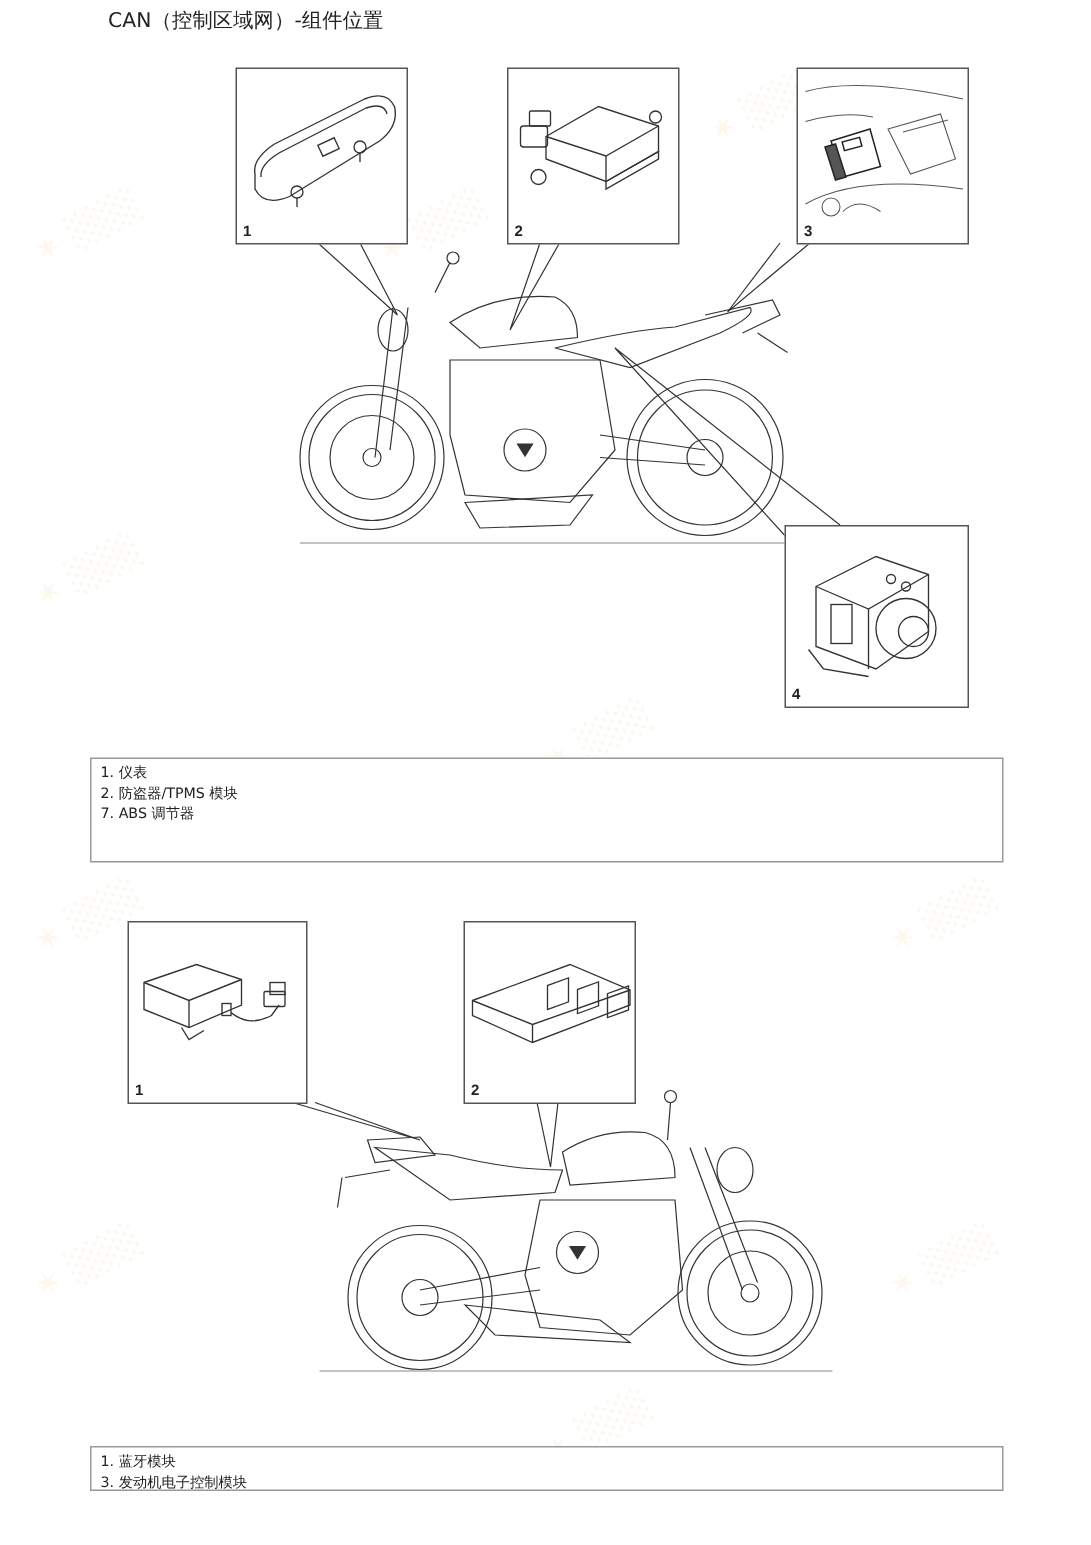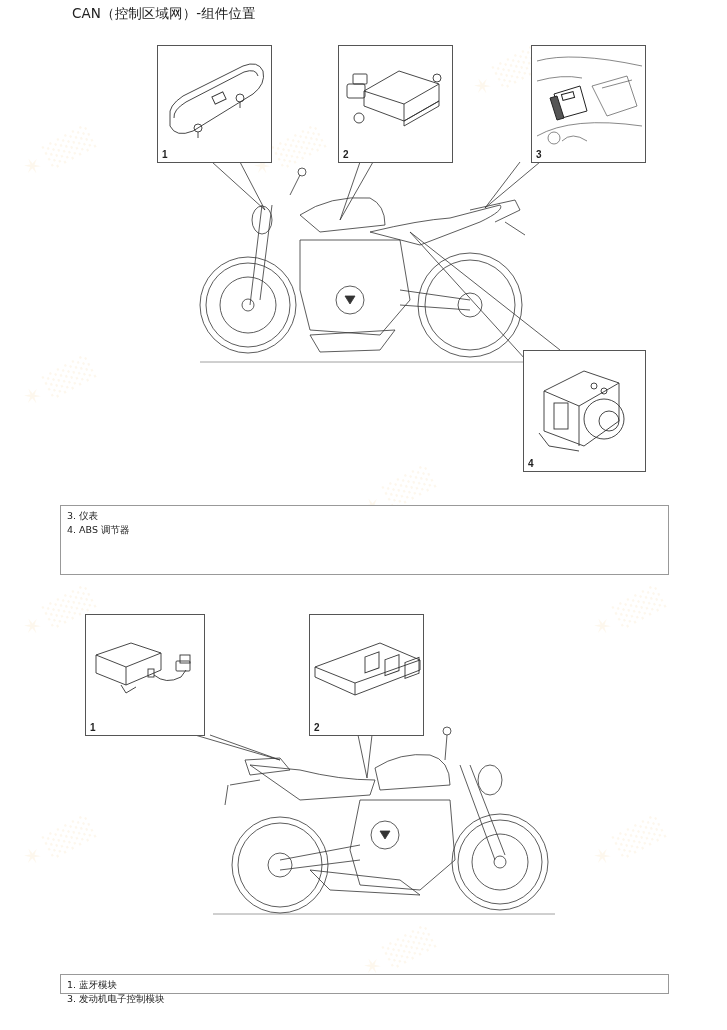--- a/index.html
+++ b/index.html
@@ -142,22 +142,23 @@
         <circle cx="85" cy="70" r="10"></circle>
         <circle cx="70" cy="35" r="3"></circle>
         <circle cx="80" cy="40" r="3"></circle>
         <path d="M15,82 L25,95 L55,100"></path>
       </g>
     </svg>
     <span class="num">4</span>
   </div>
 
   <div class="legend" style="left:60px;top:505px;width:609px;height:70px;">
-    <div>3. 仪表</div>
-    <div>4. ABS 调节器</div>
+    <div>1. 仪表</div>
+    <div>2. 防盗器/TPMS 模块</div>
+    <div>7. ABS 调节器</div>
   </div>
 </div>
 
 <div>
 
   <svg class="overlay" width="727" height="1030">
     <g fill="none" stroke="#333" stroke-width="0.8">
 
       <polyline points="195,735 280,760 210,735"></polyline>
       <polyline points="358,735 367,778 372,735"></polyline>
@@ -223,17 +224,17 @@
         <path d="M5,52 L45,68 L110,45"></path>
         <line x1="45" y1="68" x2="45" y2="80"></line>
         <rect x="55" y="62" width="14" height="16" transform="skewY(-20)"></rect>
         <rect x="75" y="72" width="14" height="16" transform="skewY(-20)"></rect>
         <rect x="95" y="82" width="14" height="16" transform="skewY(-20)"></rect>
       </g>
     </svg>
     <span class="num">2</span>
   </div>
 
-  <div class="legend" style="left:60px;top:964px;width:609px;height:20px;margin-top:10px;">
+  <div class="legend" style="left:60px;top:964px;width:609px;height:30px;">
     <div>1. 蓝牙模块</div>
     <div>3. 发动机电子控制模块</div>
   </div>
 </div>
 
 </body></html>

